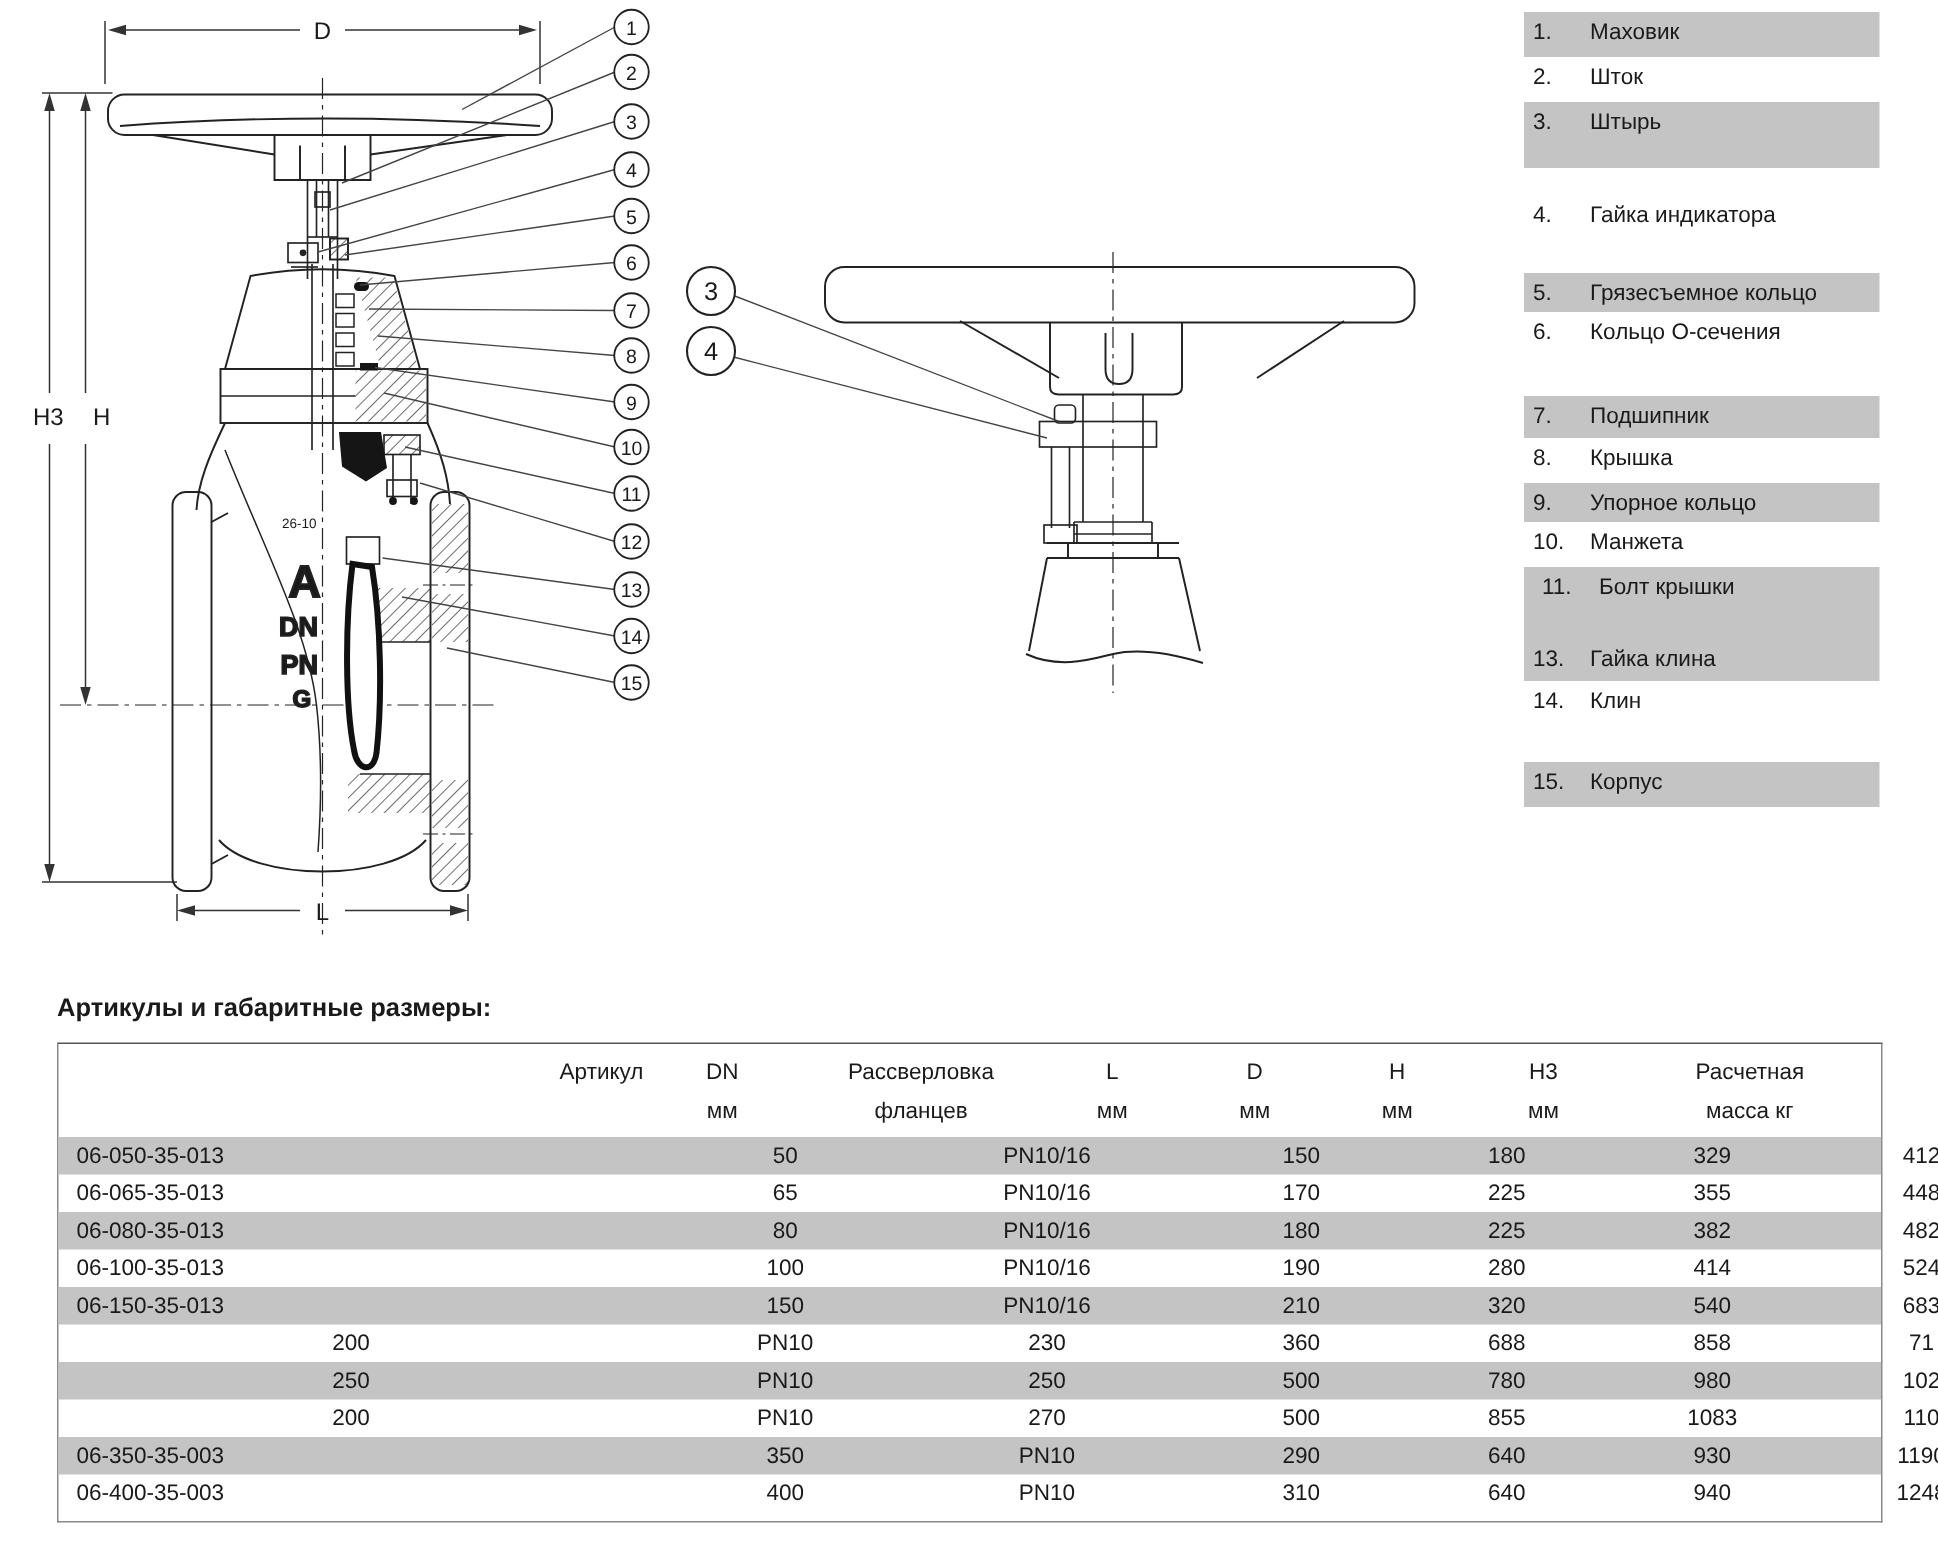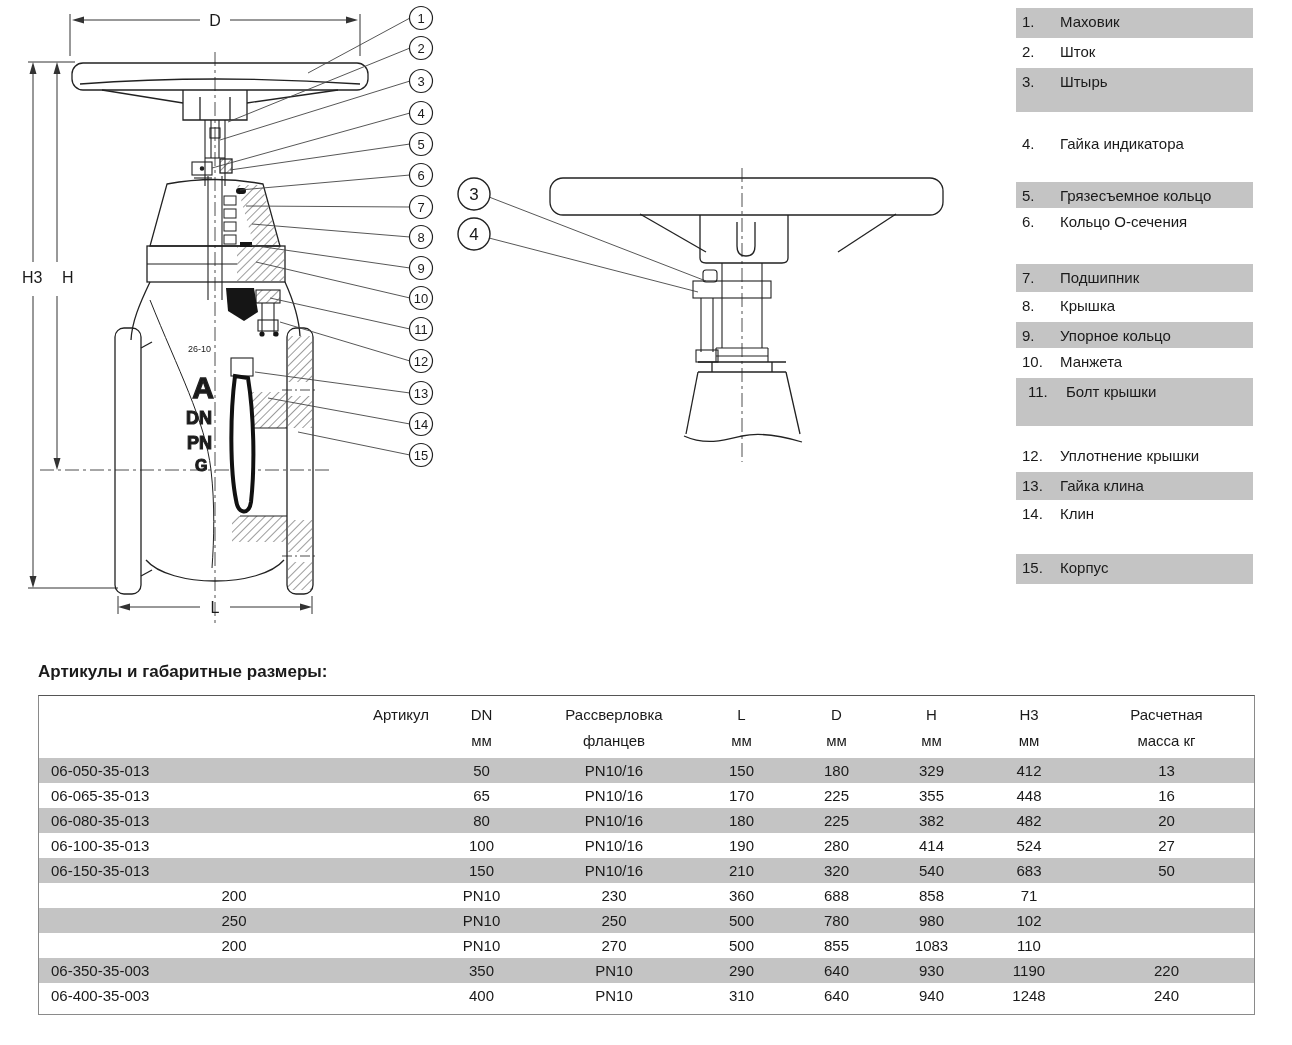--- a/index.html
+++ b/index.html
@@ -19,21 +19,21 @@
   
   .table-block { position:absolute; left:38px; top:662px; width:1076px; }
   .table-title { font-size:17px; font-weight:bold; margin-bottom:13px; }
   .dims-table { border:1px solid #8a8a8a; border-top:1px solid #555; width:1217px; }
   .thead, .tr { display:grid; grid-template-columns:390px 105px 160px 95px 95px 95px 100px 175px; }
   .thead { padding:6px 0 4px 0; }
   .th { font-size:15px; text-align:center; }
   .th.c0 { text-align:right; padding-left:12px; }
   .th-l { line-height:26px; }
   .th-u { line-height:26px; }
-  .tr { height:25px; line-height:25px; font-size:15px; }
+  .tr { height:25px; line-height:25px; font-size:15px;gap:42px; }
   .tr.shade { background:#c4c4c4; }
   .td { text-align:center; white-space:nowrap; }
   .td.c0 { text-align:left; padding-left:12px; }
   .tbody { padding-bottom:6px; }
 
   svg text { font-family:"Liberation Sans", sans-serif; fill:#1a1a1a; }
 </style>
 </head>
 <body>
 
@@ -352,24 +352,20 @@
         <span class="llabel">Упорное кольцо</span>
       </div>
       <div class="legend-row">
         <span class="lnum">10.</span>
         <span class="llabel">Манжета</span>
       </div>
       <div class="legend-row shade" style="min-height: 48px; padding-left: 12px;">
         <span class="lnum">11.</span>
         <span class="llabel">Болт крышки</span>
       </div>
-      <div class="legend-row" style="margin-top: 16px;">
-        <span class="lnum">12.</span>
-        <span class="llabel">Уплотнение крышки</span>
-      </div>
       <div class="legend-row shade" style="min-height: 28px; ">
         <span class="lnum">13.</span>
         <span class="llabel">Гайка клина</span>
       </div>
       <div class="legend-row">
         <span class="lnum">14.</span>
         <span class="llabel">Клин</span>
       </div>
       <div class="legend-row shade" style="margin-top: 24px;">
         <span class="lnum">15.</span>

